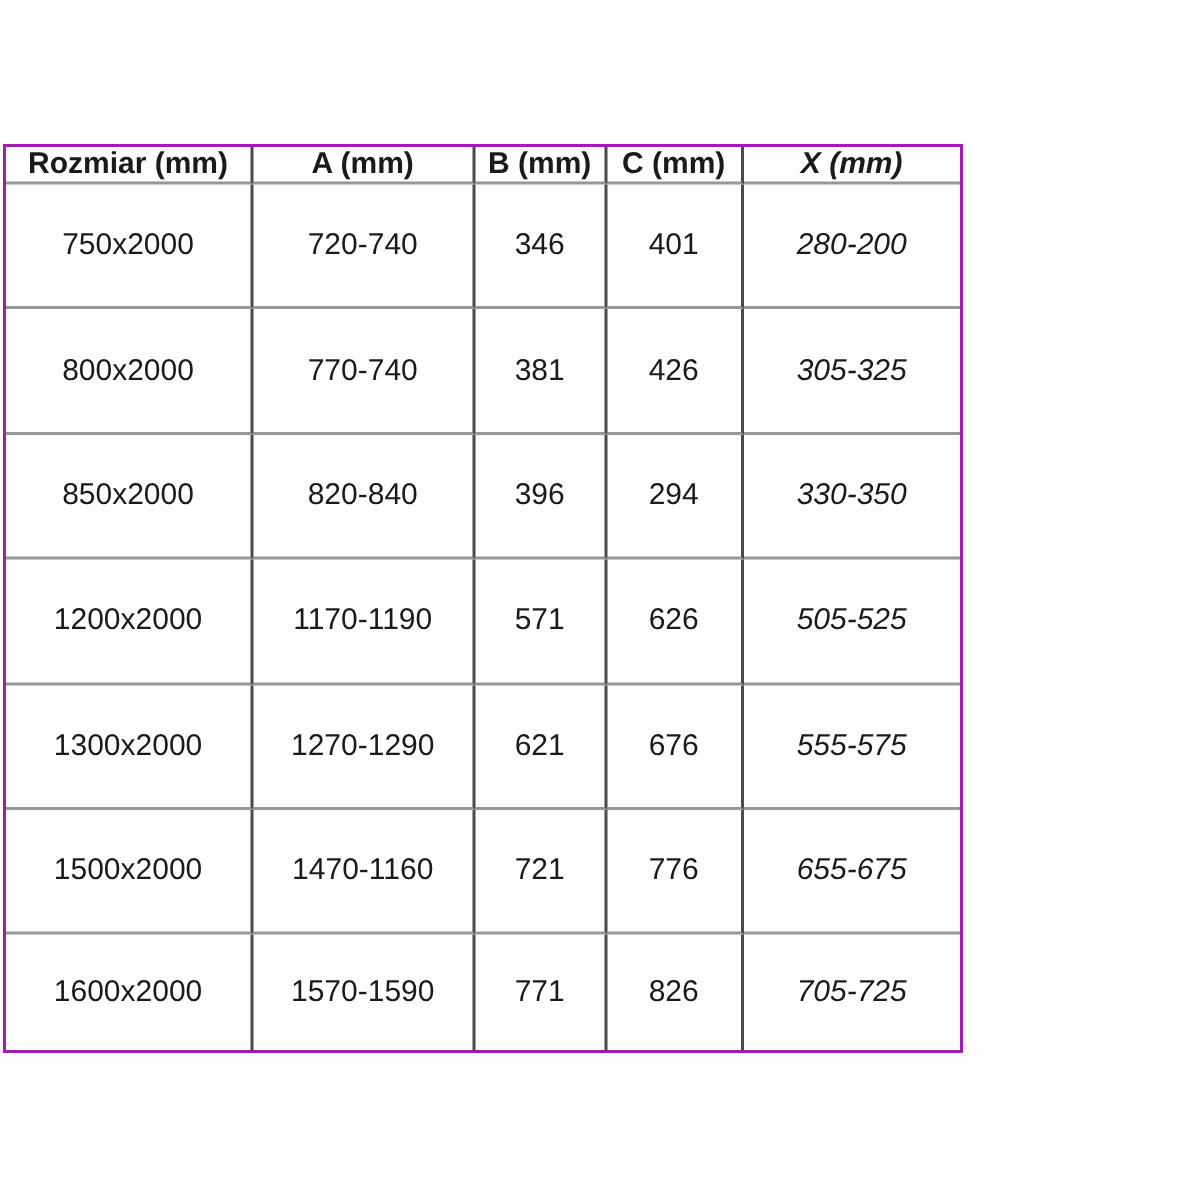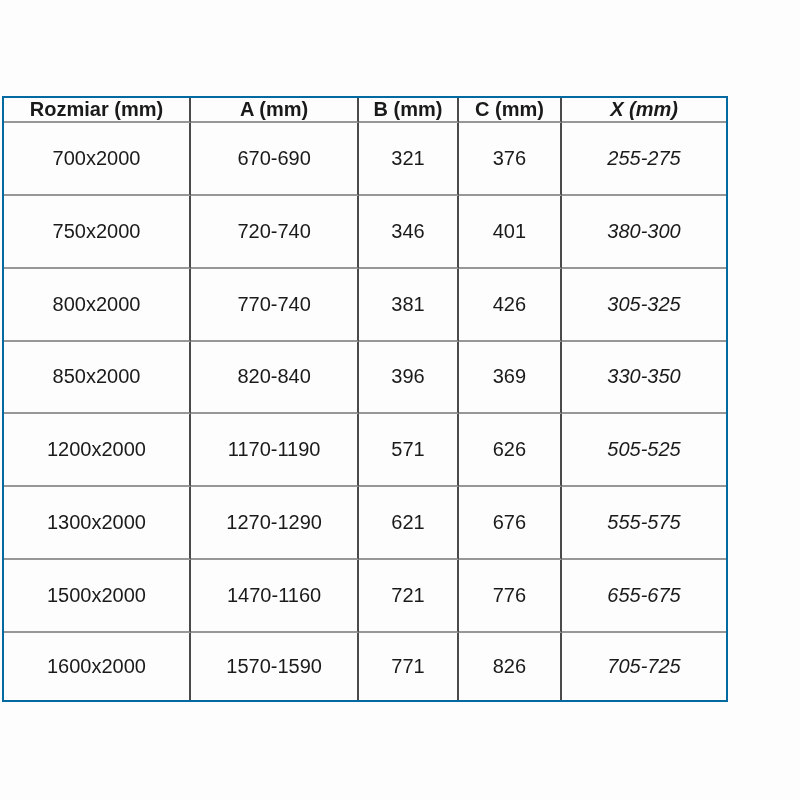--- a/index.html
+++ b/index.html
@@ -17,26 +17,26 @@
     position: relative;
     width: 800px;
     height: 800px;
     overflow: hidden;
     background: #fdfdfd;
   }
   table.size-table {
     position: absolute;
     left: 2px;
     top: 96px;
-    width: 726px;
+    width: 640px;
     height: 606px;
     border-collapse: separate;
     border-spacing: 0;
     table-layout: fixed;
-    border: 2px solid #0369a1;
+    border: 2px solid #a21caf;
     background: #fdfdfd;
   }
   th, td {
     text-align: center;
     vertical-align: middle;
     font-size: 20px;
     padding: 0;
     border-right: 2px solid #4a4a4a;
     border-bottom: 2px solid #979797;
     white-space: nowrap;
@@ -70,45 +70,38 @@
       <tr>
           <th>Rozmiar (mm)</th>
           <th>A (mm)</th>
           <th>B (mm)</th>
           <th>C (mm)</th>
           <th>X (mm)</th>
         </tr>
     </thead>
     <tbody>
         <tr>
-          <td>700x2000</td>
-          <td>670-690</td>
-          <td>321</td>
-          <td>376</td>
-          <td>255-275</td>
-        </tr>
-        <tr>
           <td>750x2000</td>
           <td>720-740</td>
           <td>346</td>
           <td>401</td>
-          <td>380-300</td>
+          <td>280-200</td>
         </tr>
         <tr>
           <td>800x2000</td>
           <td>770-740</td>
           <td>381</td>
           <td>426</td>
           <td>305-325</td>
         </tr>
         <tr>
           <td>850x2000</td>
           <td>820-840</td>
           <td>396</td>
-          <td>369</td>
+          <td>294</td>
           <td>330-350</td>
         </tr>
         <tr>
           <td>1200x2000</td>
           <td>1170-1190</td>
           <td>571</td>
           <td>626</td>
           <td>505-525</td>
         </tr>
         <tr>

